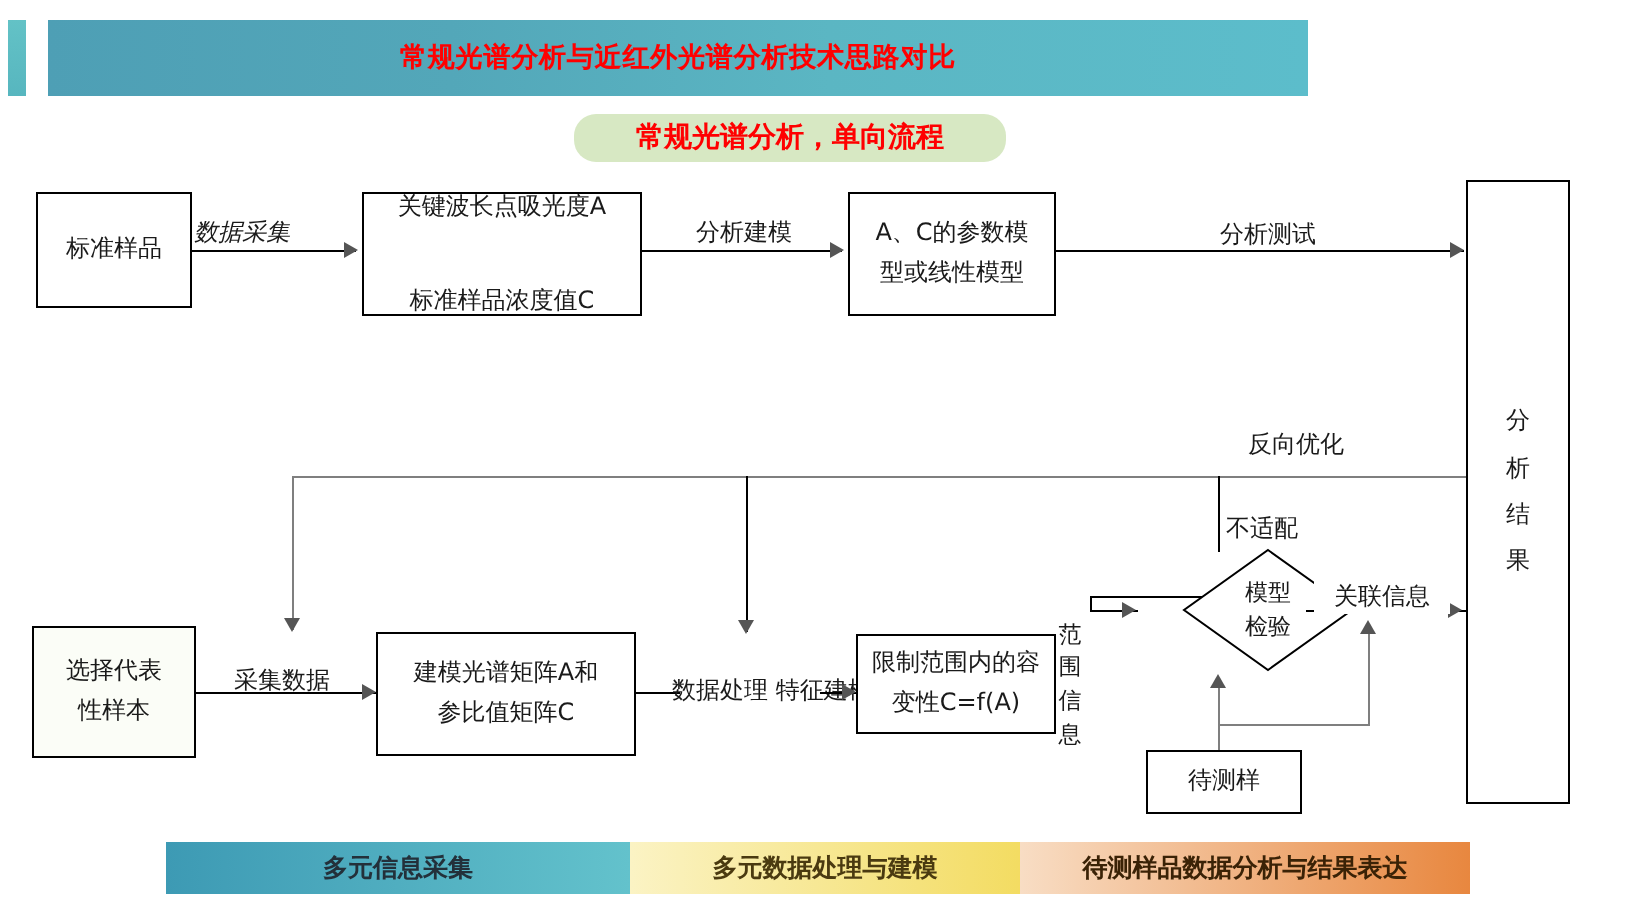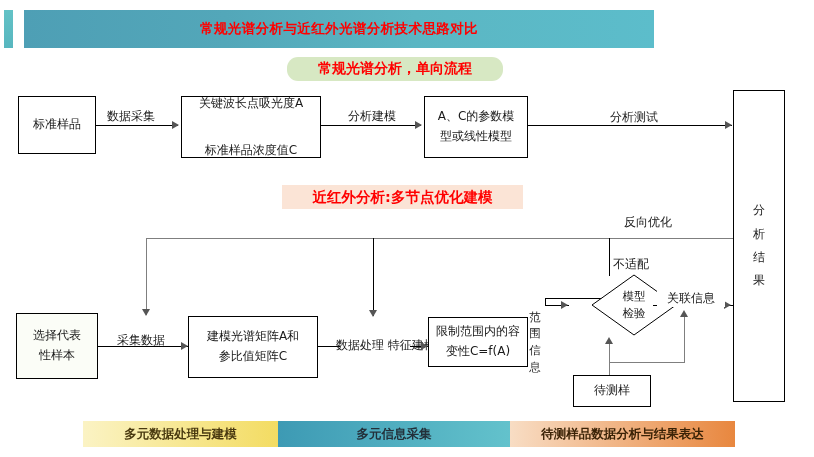--- a/index.html
+++ b/index.html
@@ -129,21 +129,21 @@
   <div class="abs banner banner-green">
     <span>常规光谱分析，单向流程</span>
   </div>
 
   <div class="abs box" style="left:18px;top:96px;width:78px;height:58px;">
     <span class="ln">标准样品</span>
   </div>
 
   <div class="abs hline" style="left:96px;top:125px;width:82px;"></div>
   <div class="abs arrow-r" style="left:172px;top:121px;"></div>
-  <div class="abs elabel" style="left:94px;top:108px;width:74px;">数据采集</div>
+  <div class="abs elabel" style="left:84px;top:108px;width:74px;font-style:italic;">数据采集</div>
 
   <div class="abs box" style="left:181px;top:96px;width:140px;height:62px;gap:27px;">
     <span class="ln">关键波长点吸光度A</span>
     <span class="ln">标准样品浓度值C</span>
   </div>
 
   <div class="abs hline" style="left:321px;top:125px;width:100px;"></div>
   <div class="abs arrow-r" style="left:415px;top:121px;"></div>
   <div class="abs elabel" style="left:338px;top:108px;width:68px;">分析建模</div>
 
@@ -156,23 +156,20 @@
   <div class="abs arrow-r" style="left:725px;top:121px;"></div>
   <div class="abs elabel" style="left:600px;top:109px;width:68px;">分析测试</div>
 
   <div class="abs vbox" style="left:733px;top:90px;width:52px;height:312px;">
     <span class="ch">分</span>
     <span class="ch">析</span>
     <span class="ch">结</span>
     <span class="ch">果</span>
   </div>
 
-  <div class="abs banner banner-peach">
-    <span>近红外分析:多节点优化建模</span>
-  </div>
 
   <div class="abs hline-g" style="left:146px;top:238px;width:587px;"></div>
   <div class="abs elabel" style="left:608px;top:214px;width:80px;">反向优化</div>
 
   <div class="abs vline-g" style="left:146px;top:238px;height:77px;"></div>
   <div class="abs arrow-d" style="left:142px;top:309px;"></div>
 
   <div class="abs vline" style="left:373px;top:238px;height:78px;"></div>
   <div class="abs arrow-d" style="left:369px;top:310px;"></div>
 
@@ -242,24 +239,24 @@
   </div>
 
   <div class="abs vline-g" style="left:609px;top:341px;height:34px;"></div>
   <div class="abs arrow-u" style="left:605px;top:337px;"></div>
 
   <div class="abs hline-g" style="left:609px;top:362px;width:76px;"></div>
   <div class="abs vline-g" style="left:684px;top:316px;height:46px;"></div>
   <div class="abs arrow-u" style="left:680px;top:310px;"></div>
 
   <div class="abs legend">
+    <div class="legend-seg seg-teal">
+      <span>多元信息采集</span>
+    </div>
     <div class="legend-seg seg-yellow">
       <span>多元数据处理与建模</span>
     </div>
-    <div class="legend-seg seg-teal">
-      <span>多元信息采集</span>
-    </div>
     <div class="legend-seg seg-orange">
       <span>待测样品数据分析与结果表达</span>
     </div>
   </div>
 
 </div>
 
 </body></html>

